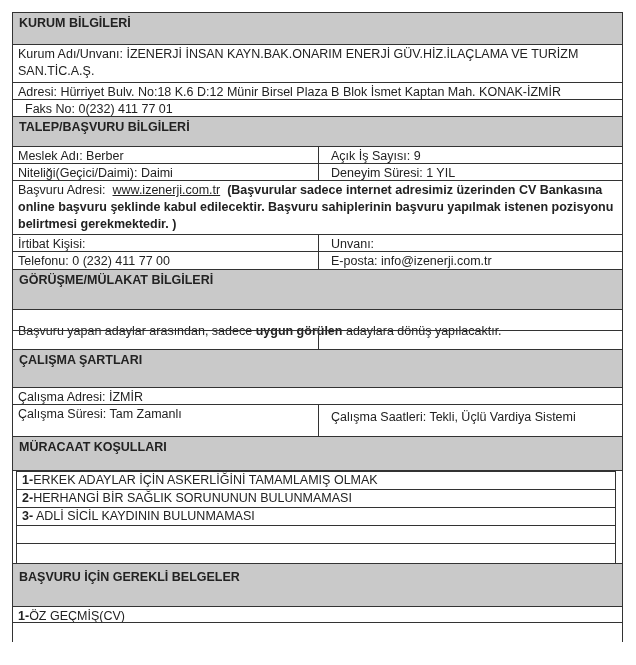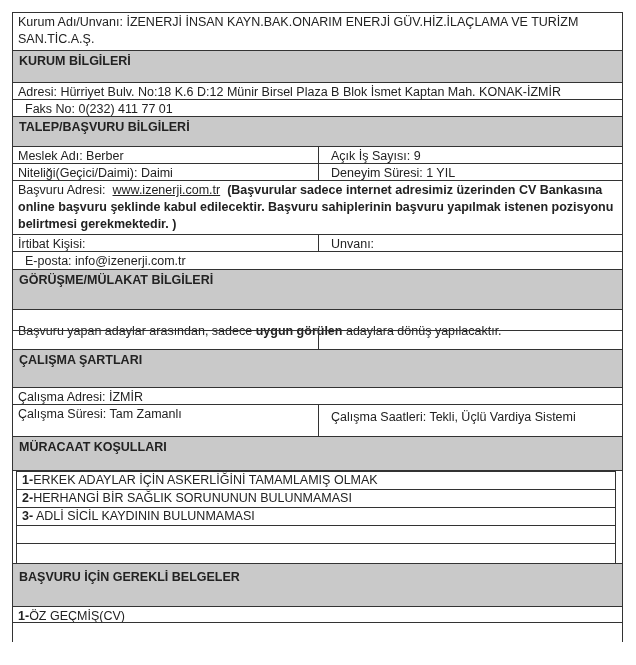--- a/index.html
+++ b/index.html
@@ -20,28 +20,28 @@
   .inner { margin-left: 3px; margin-right: 6px; border-left: 1px solid #333; border-right: 1px solid #333; }
   .inner .irow { border-top: 1px solid #333; height: 18px; font-size: 12.5px; line-height: 17px; padding: 0 5px; box-sizing: border-box; }
   .inner .irow:last-child { border-bottom: 1px solid #333; height: 21px; }
   .bottom-open { border-bottom: none; }
 </style>
 </head>
 <body>
 
 <div class="form">
 
+  <div class="row hdr" style="height:32px">
+    <span>KURUM BİLGİLERİ</span>
+  </div>
   <div class="row" style="height:38px">
     <div class="cell full">
       <span>Kurum Adı/Unvanı:</span>
       <span>İZENERJİ İNSAN KAYN.BAK.ONARIM ENERJİ GÜV.HİZ.İLAÇLAMA VE TURİZM SAN.TİC.A.Ş.</span>
     </div>
-  </div>
-  <div class="row hdr" style="height:32px">
-    <span>KURUM BİLGİLERİ</span>
   </div>
   <div class="row" style="height:17px">
     <div class="cell full">Adresi: Hürriyet Bulv. No:18 K.6 D:12 Münir Birsel Plaza B Blok İsmet Kaptan Mah. KONAK-İZMİR</div>
   </div>
   <div class="row" style="height:17px">
     <div class="cell right">Faks No: 0(232) 411 77 01</div>
   </div>
 
   <div class="row hdr" style="height:30px">
     <span>TALEP/BAŞVURU BİLGİLERİ</span>
@@ -59,20 +59,21 @@
       <span>Başvuru Adresi:</span>&nbsp;
       <span class="link">www.izenerji.com.tr</span>&nbsp;
       <span class="bold">(Başvurular sadece internet adresimiz üzerinden CV Bankasına online başvuru şeklinde kabul edilecektir. Başvuru sahiplerinin başvuru yapılmak istenen pozisyonu belirtmesi gerekmektedir. )</span>
     </div>
   </div>
   <div class="row" style="height:17px">
     <div class="cell left">İrtibat Kişisi:</div>
     <div class="cell right">Unvanı:</div>
   </div>
   <div class="row" style="height:18px">
+    <div class="cell left">Telefonu: 0 (232) 411 77 00</div>
     <div class="cell right">E-posta: info@izenerji.com.tr</div>
   </div>
 
   <div class="row hdr" style="height:40px">
     <span>GÖRÜŞME/MÜLAKAT BİLGİLERİ</span>
   </div>
   <div class="row" style="height:21px">
     <div class="cell full" style="padding-top:13px">
       <span>Başvuru yapan adaylar arasından, sadece </span><span class="bold">uygun görülen</span><span> adaylara dönüş yapılacaktır.</span>
     </div>

